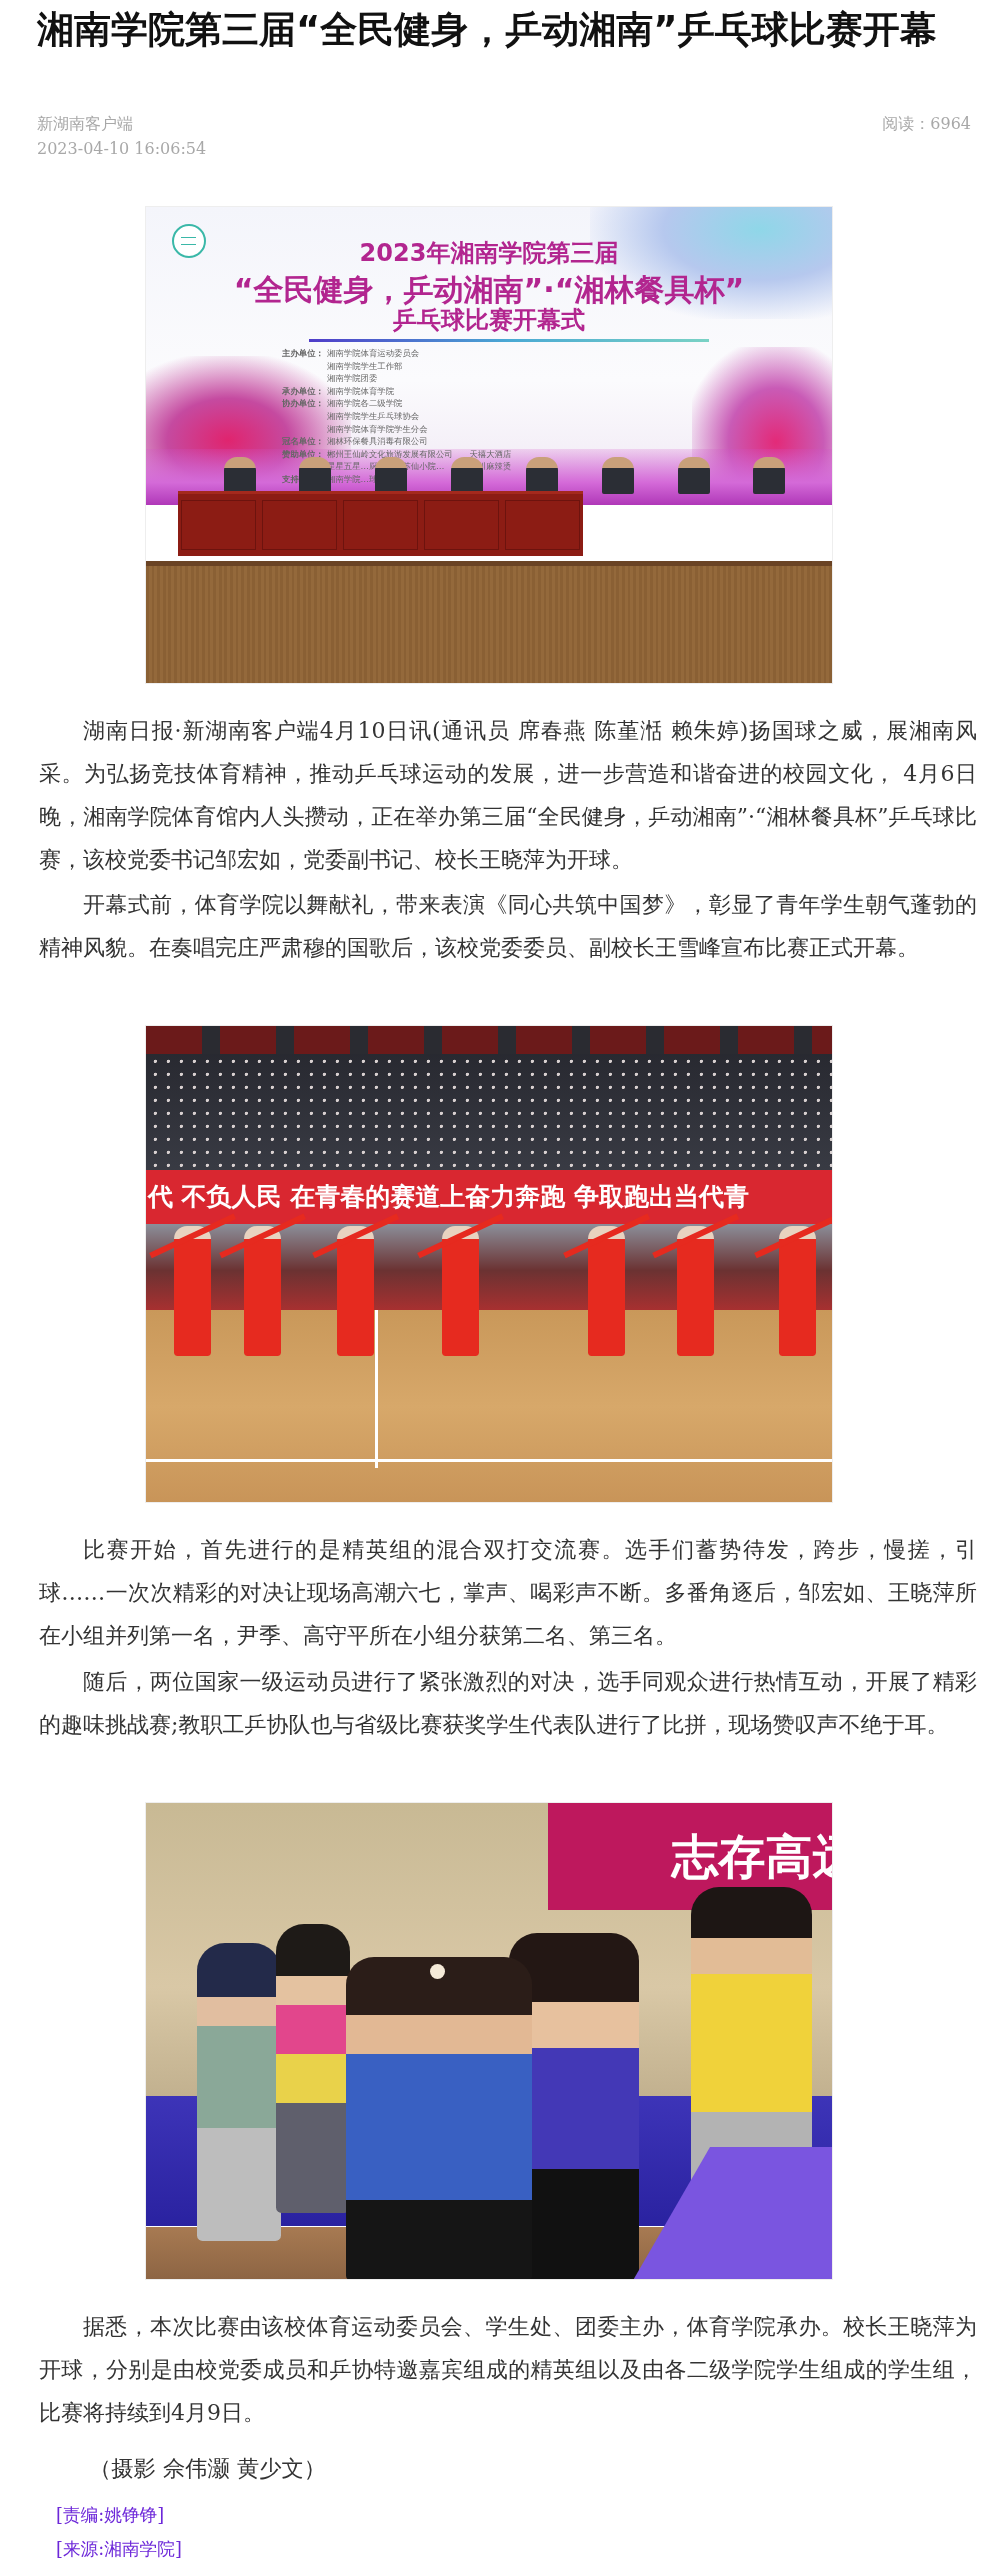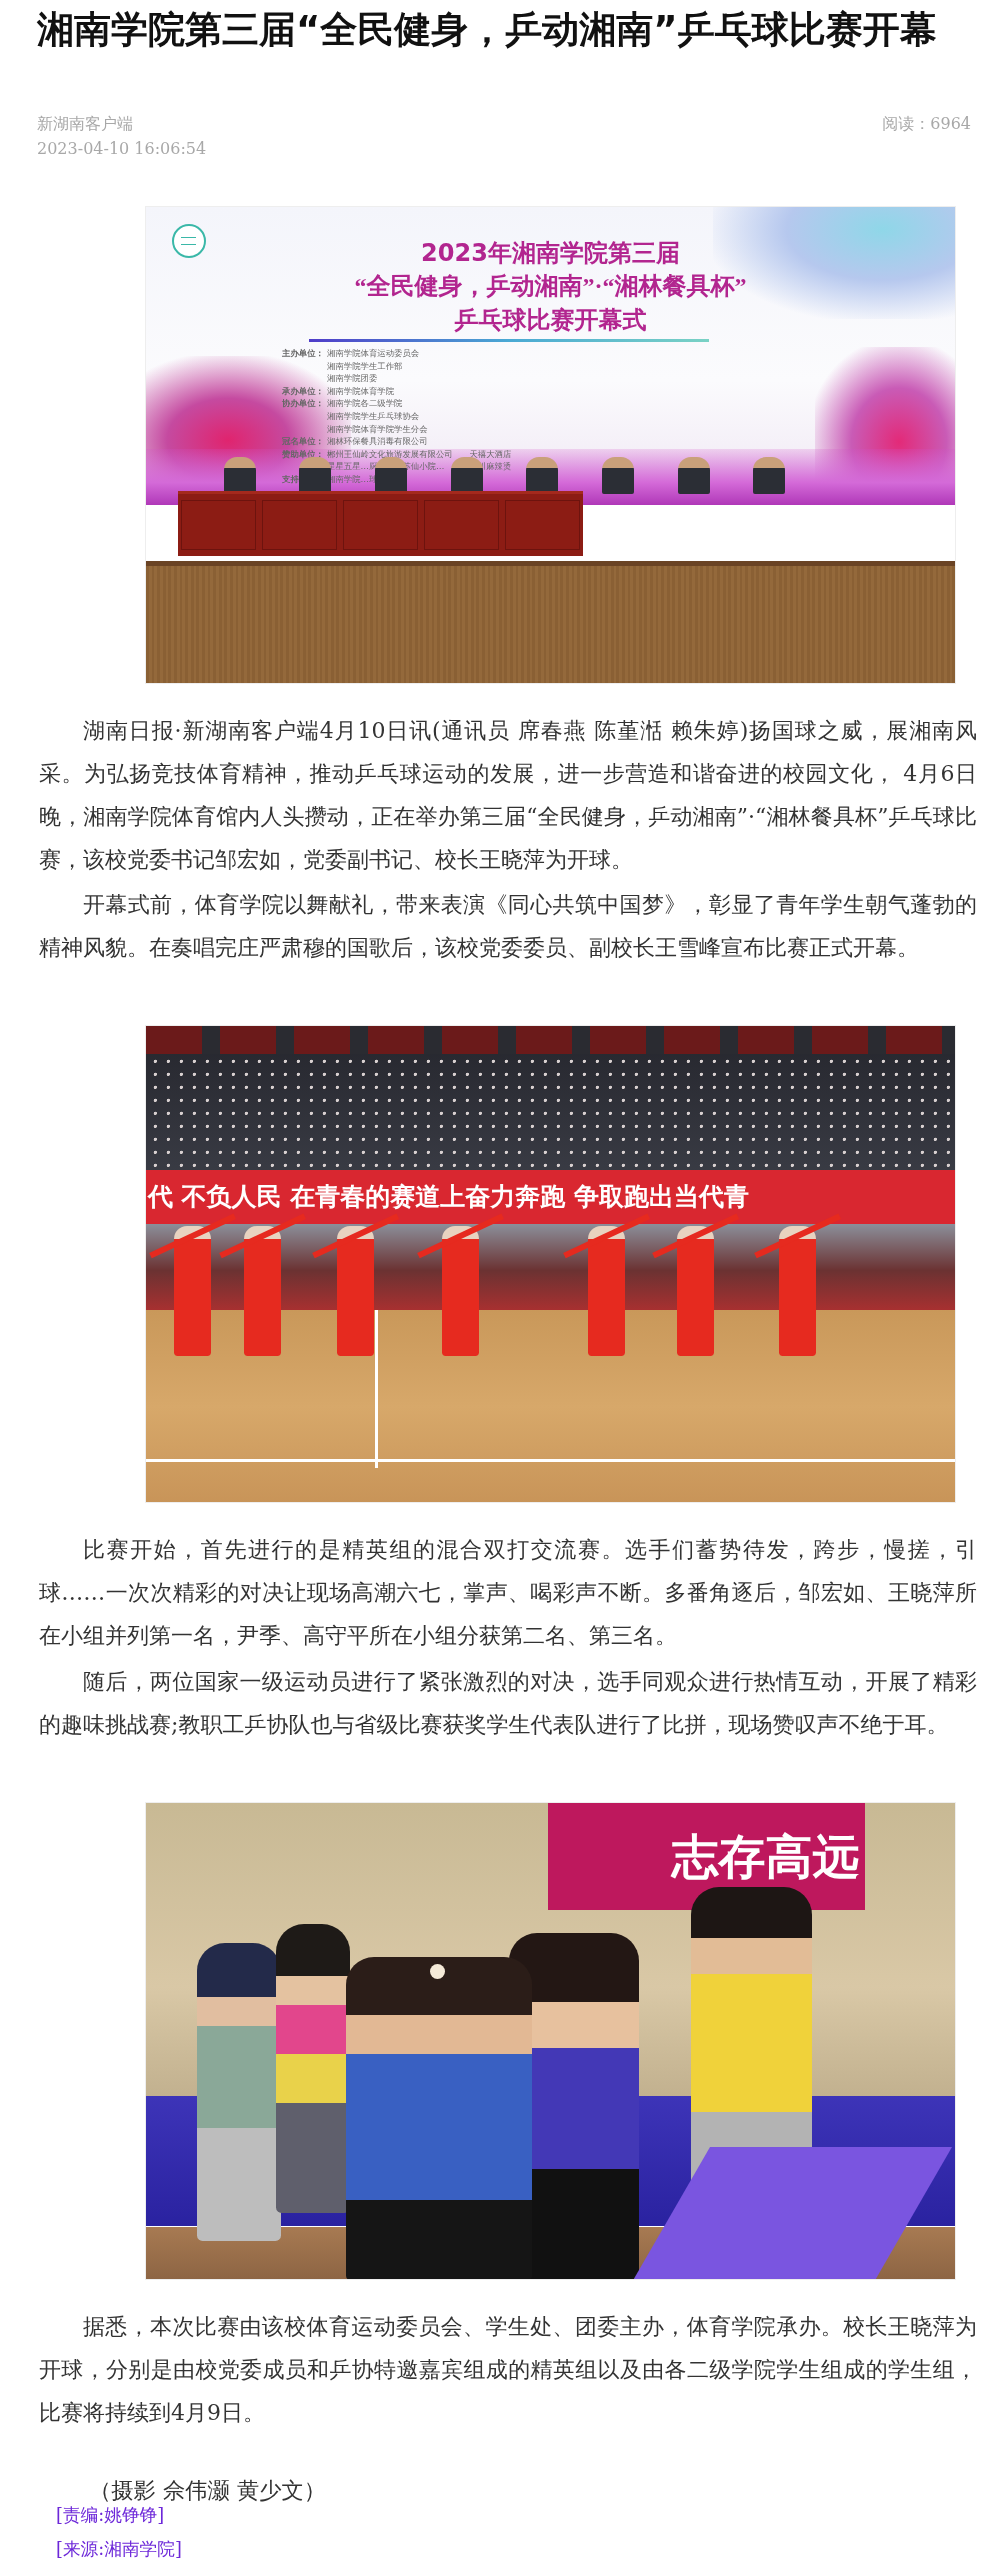--- a/index.html
+++ b/index.html
@@ -33,21 +33,21 @@
       position: absolute; right: 34px; top: 114px;
       font-size: 16px; color: #a8a8a8; line-height: 20.5px; text-align: center;
     }
     .meta-date {
       position: absolute; left: 37px; top: 139px;
       font-size: 16px; color: #a8a8a8; line-height: 20.5px;
     }
 
     .photo {
       position: absolute;
-      left: 145px; width: 811px; height: 478px;
+      left: 145px; width: 688px; height: 478px;
       overflow: hidden;
       border: 0.9px solid #eeeeee;
     }
     .photo-1 { top: 206px; }
     .photo-2 { top: 1025px; }
     .photo-3 { top: 1802px; }
 
     .para {
       position: absolute;
       left: 39px; width: 938px;
@@ -58,21 +58,21 @@
       text-align: justify;
     }
     .p1 { top: 709px; }
     .p2 { top: 883px; }
     .p3 { top: 1528px; }
     .p4 { top: 1660px; }
     .p5 { top: 2305px; }
 
     .credit {
       position: absolute; left: 89px; top: 2454px;
-      font-size: 22.3px; line-height: 28px; color: #333333; margin-top: 22px;
+      font-size: 22.3px; line-height: 28px; color: #333333;
     }
     .footer-line {
       position: absolute; left: 41px;
       font-size: 17.7px; line-height: 22.3px; color: #6d28d9; margin-left: 15px;
     }
     .editor { top: 2504px; }
     .source { top: 2538px; }
 
     
     .stage-backdrop {
@@ -102,21 +102,21 @@
     .school-logo::after {
       content: ""; position: absolute; left: 6.5px; top: 11.2px; width: 15px; height: 5.6px;
       border-top: 1.9px solid #3ab8a8; border-bottom: 1.9px solid #3ab8a8;
     }
     .banner-line {
       position: absolute; left: 0; width: 100%; text-align: center;
       font-family: "DejaVu Sans", "Liberation Sans", sans-serif;
       font-weight: bold; color: #b2258f;
     }
     .bl1 { top: 30px; font-size: 24px; }
-    .bl2 { top: 63px; font-size: 24px; font-family: Liberation Serif, serif; }
+    .bl2 { top: 63px; font-size: 30px; }
     .bl3 { top: 97px; font-size: 24px; }
     .banner-rule {
       position: absolute; left: 163px; top: 132px; width: 400px; height: 2.8px;
       background: linear-gradient(90deg, #4f3cc9, #4aa9d4, #7ad2c5);
     }
     .organizers {
       position: absolute; left: 136px; top: 140px; width: 484px;
       font-family: "DejaVu Sans", "Liberation Sans", sans-serif;
       font-size: 8.4px; line-height: 12.6px; color: #666666;
     }

